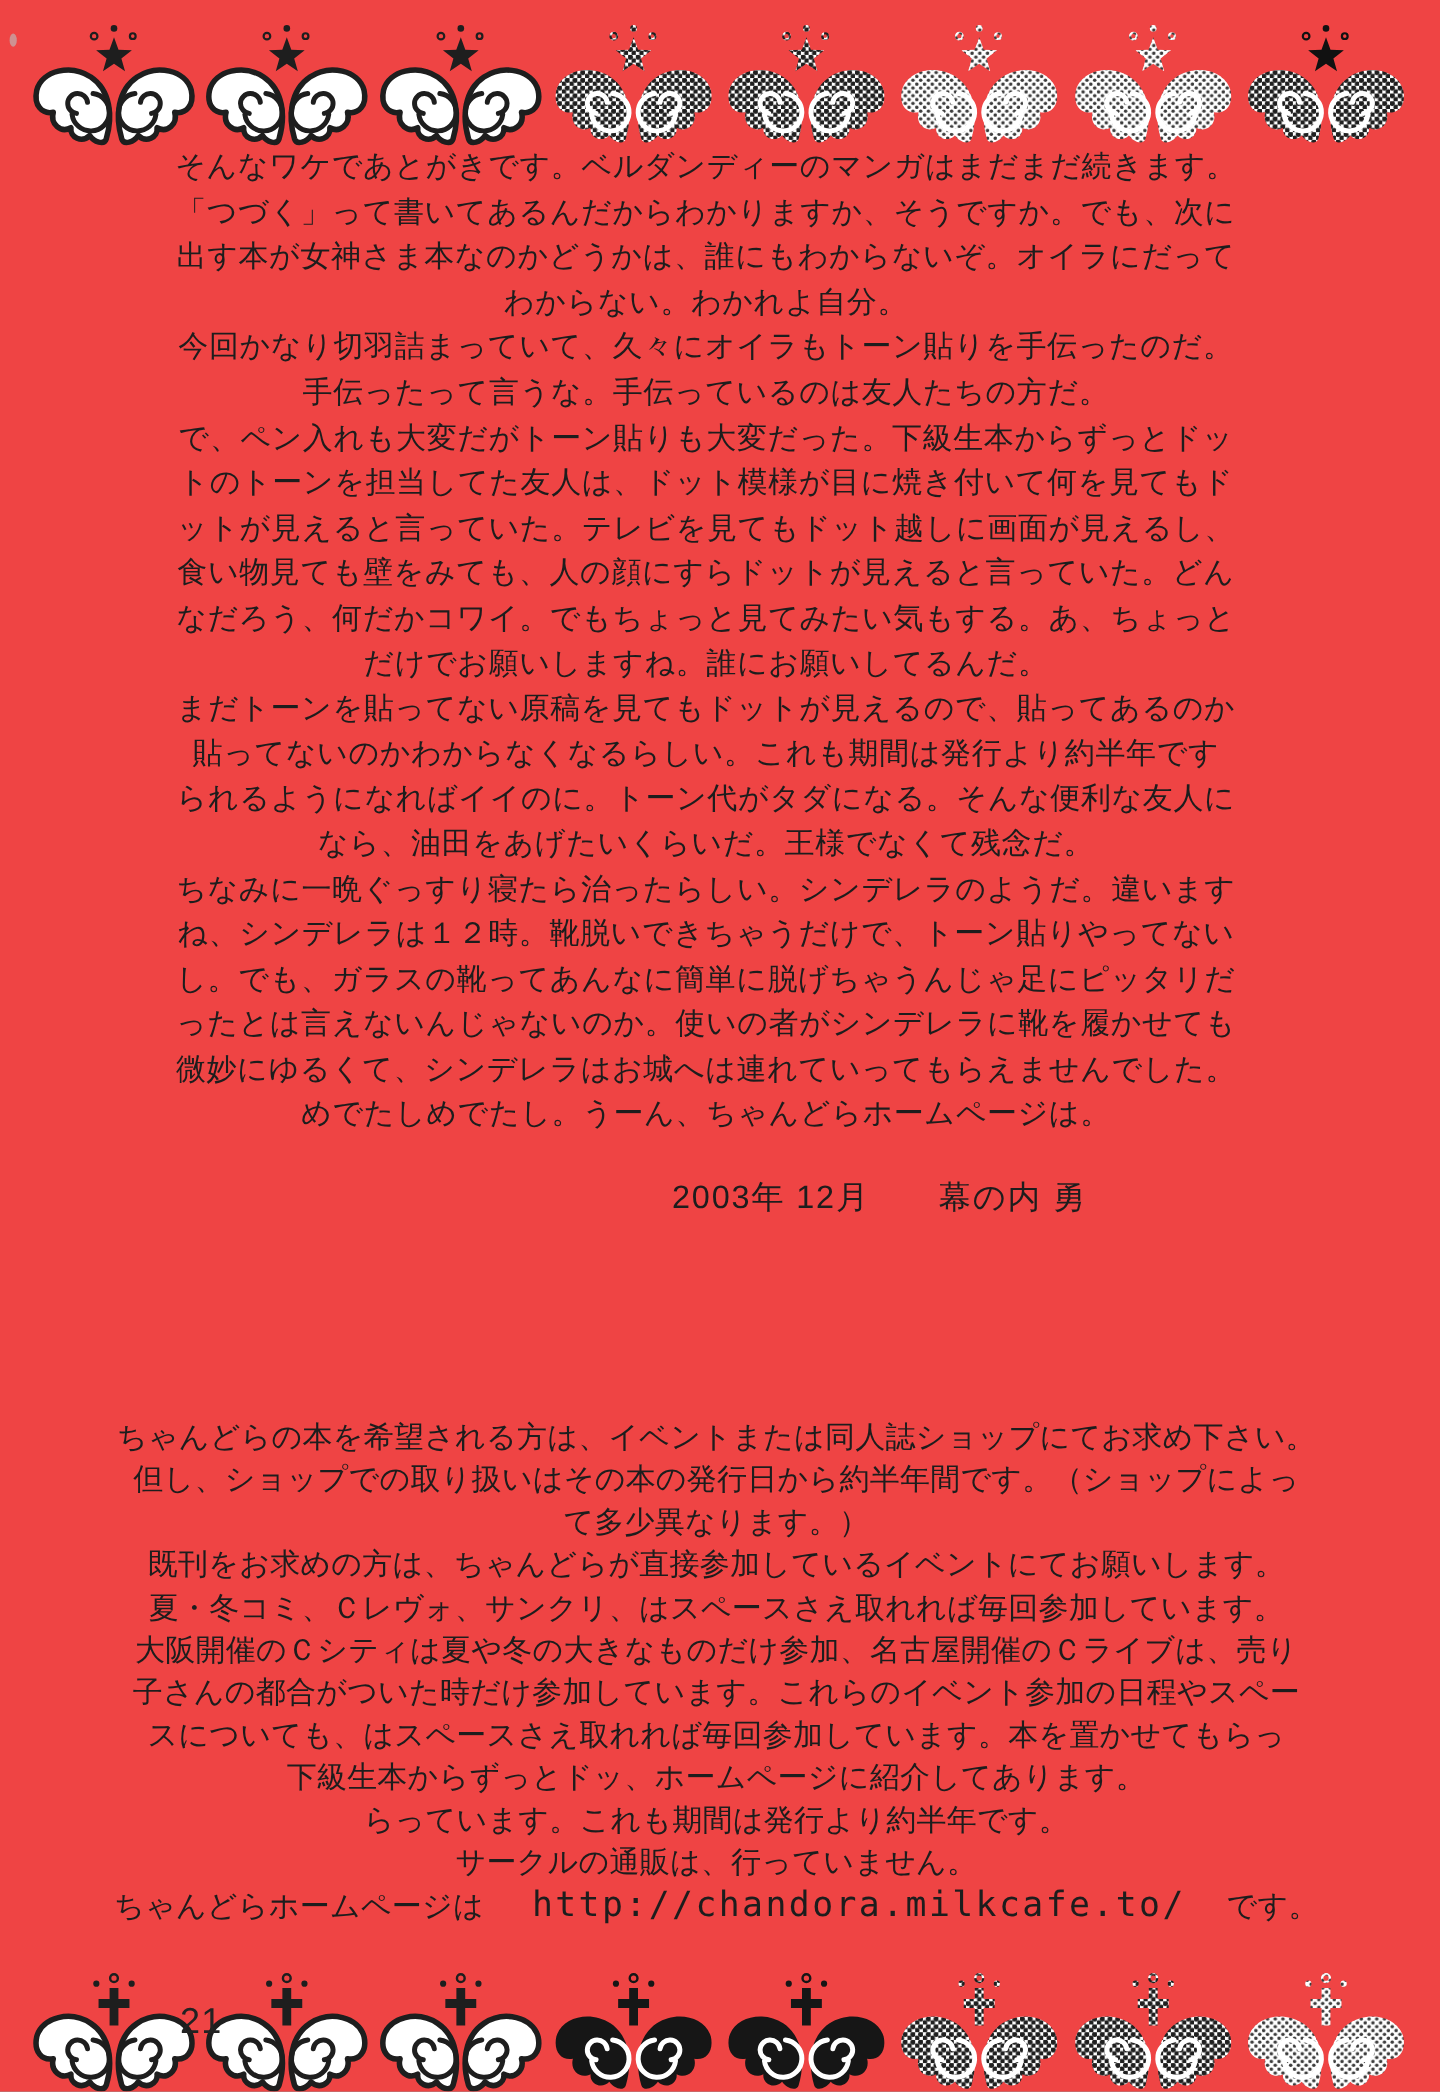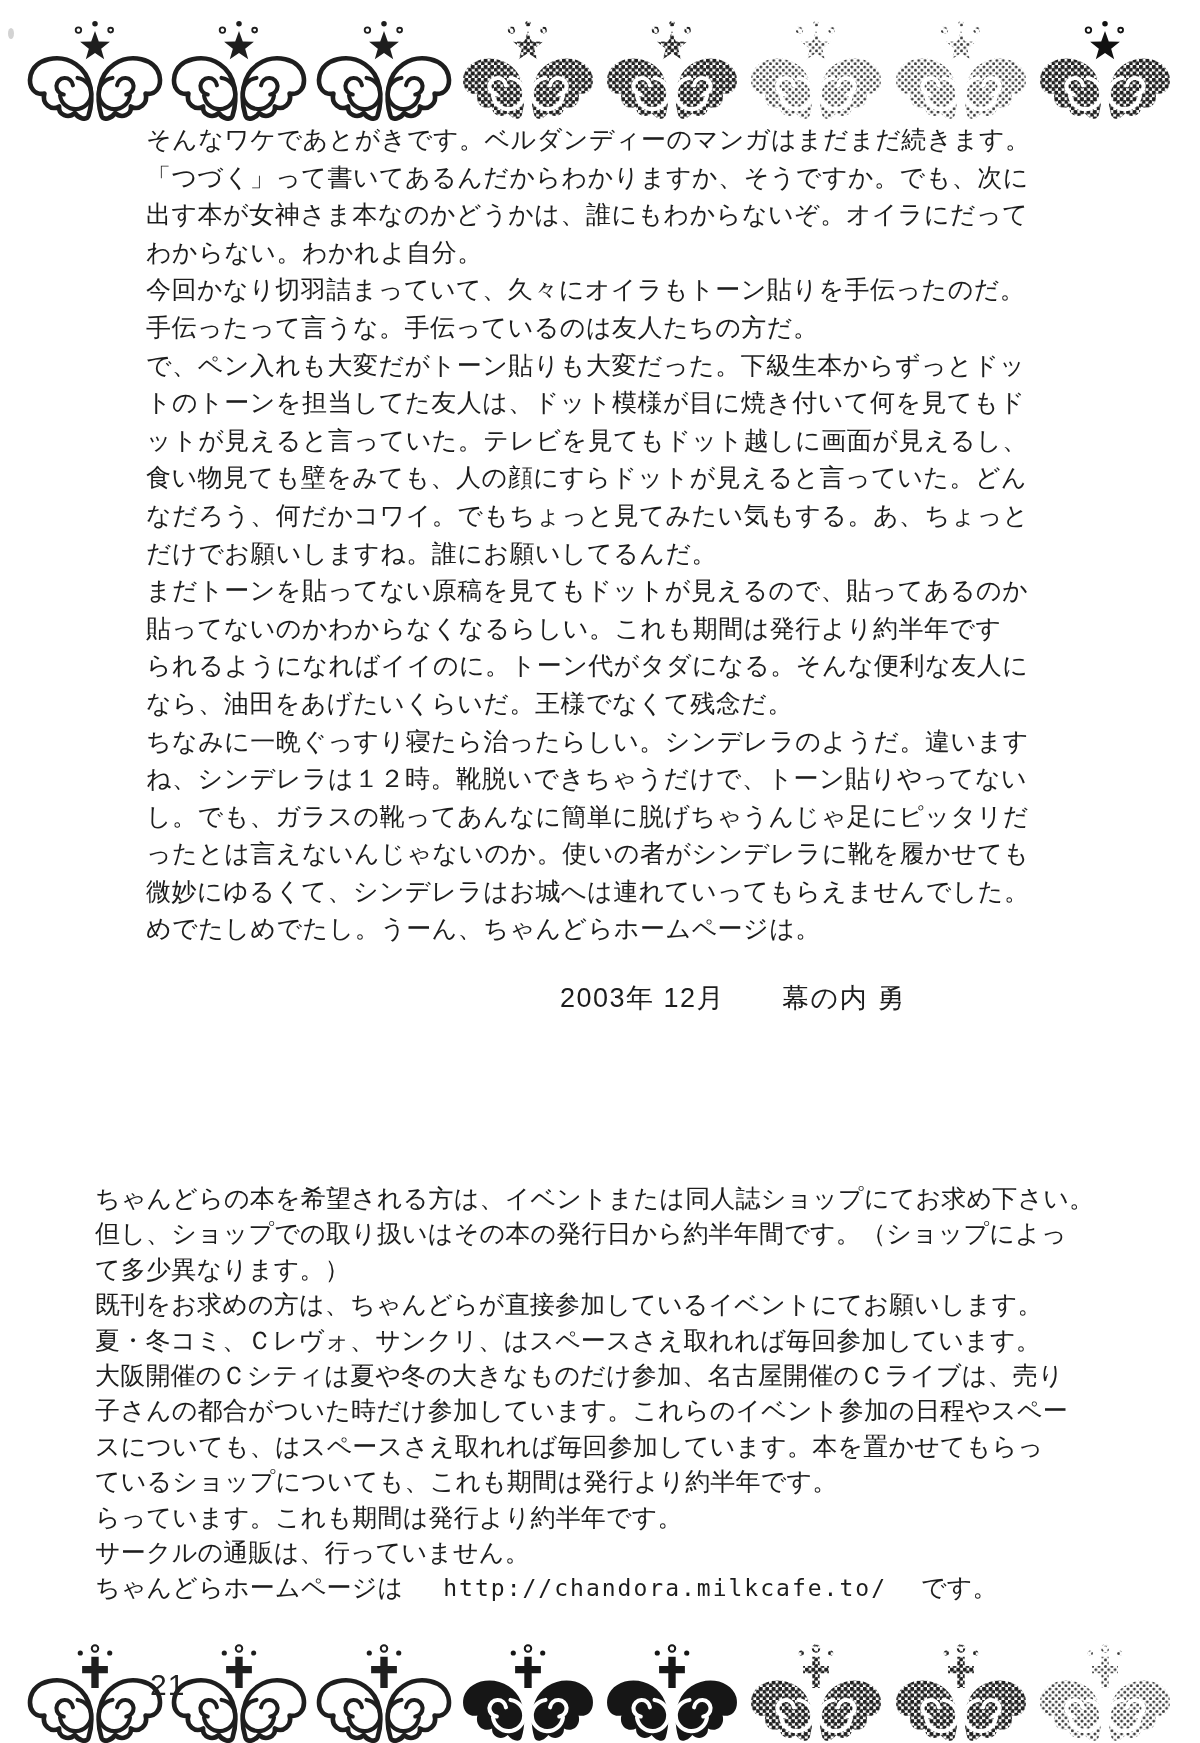--- a/index.html
+++ b/index.html
@@ -1,19 +1,19 @@
 <!DOCTYPE html>
 <html><head>
 <meta charset="utf-8">
 <style>
   html,body { margin:0; padding:0; }
   body { background:#9a9a9a; font-family:"Liberation Sans", sans-serif; }
   .page {
     position:relative; width:1200px; height:1743px; margin:0 auto;
-    background:#ffffff; color:#1d1d1d; overflow:hidden;
+    background:#ef4444; color:#1d1d1d; overflow:hidden;text-align:center;
   }
   
   .border { position:absolute; left:26px; width:1148px; display:flex; justify-content:space-between; }
   .border.top { top:20px; }
   .border.bottom { top:1642px; }
   .orn { width:138px; height:103px; flex:0 0 auto; }
   
   .v-outline { --wingFill:#ffffff; --wingStroke:#1e1e1e; --spiralStroke:#1e1e1e; --emblemFill:#1e1e1e; }
   .v-solid   { --wingFill:#161616; --wingStroke:none;    --spiralStroke:#ffffff; --emblemFill:#161616; }
   .v-dark    { --wingFill:url(#htDark);  --wingStroke:none; --spiralStroke:#ffffff; --emblemFill:url(#htDark); }
@@ -27,21 +27,21 @@
   .signature {
     position:absolute; left:560px; top:980px;
     font-size:27px; letter-spacing:1.5px; white-space:nowrap;
   }
   .info-block {
     position:absolute; left:95px; top:1181px;
     font-size:25px; line-height:35.4px; letter-spacing:0.2px; white-space:nowrap;
   }
   .homepage .url {
     font-family:"DejaVu Sans Mono", monospace;
-    font-size:23px; letter-spacing:2px; margin:0 34px 0 40px;
+    font-size:29px; letter-spacing:2px; margin:0 34px 0 40px;
   }
   .page-number {
     position:absolute; left:150px; top:1668px;
     font-size:30px; color:#222; letter-spacing:1px;
   }
   .speck { position:absolute; left:8px; top:28px; width:6px; height:11px;
            background:#bcbcbc; border-radius:50%; opacity:.65; }
   .defs-holder { position:absolute; width:0; height:0; overflow:hidden; }
 </style>
 </head>
@@ -149,21 +149,21 @@
   <div class="info-block">
     <div>
         <div class="iline">ちゃんどらの本を希望される方は、イベントまたは同人誌ショップにてお求め下さい。</div>
         <div class="iline">但し、ショップでの取り扱いはその本の発行日から約半年間です。（ショップによっ</div>
         <div class="iline">て多少異なります。）</div>
         <div class="iline">既刊をお求めの方は、ちゃんどらが直接参加しているイベントにてお願いします。</div>
         <div class="iline">夏・冬コミ、Ｃレヴォ、サンクリ、はスペースさえ取れれば毎回参加しています。</div>
         <div class="iline">大阪開催のＣシティは夏や冬の大きなものだけ参加、名古屋開催のＣライブは、売り</div>
         <div class="iline">子さんの都合がついた時だけ参加しています。これらのイベント参加の日程やスペー</div>
         <div class="iline">スについても、はスペースさえ取れれば毎回参加しています。本を置かせてもらっ</div>
-        <div class="iline">ているショップについても、これも期間は発行より約半年です。</div>
+        <div class="iline">下級生本からずっとドッ、ホームページに紹介してあります。</div>
         <div class="iline">らっています。これも期間は発行より約半年です。</div>
         <div class="iline">サークルの通販は、行っていません。</div>
       </div>
     <div class="iline homepage">
       <span>ちゃんどらホームページは</span><span class="url">http://chandora.milkcafe.to/</span><span>です。</span>
     </div>
   </div>
 
   <div class="border bottom">
     <svg class="orn v-outline" viewBox="0 0 150 112">

